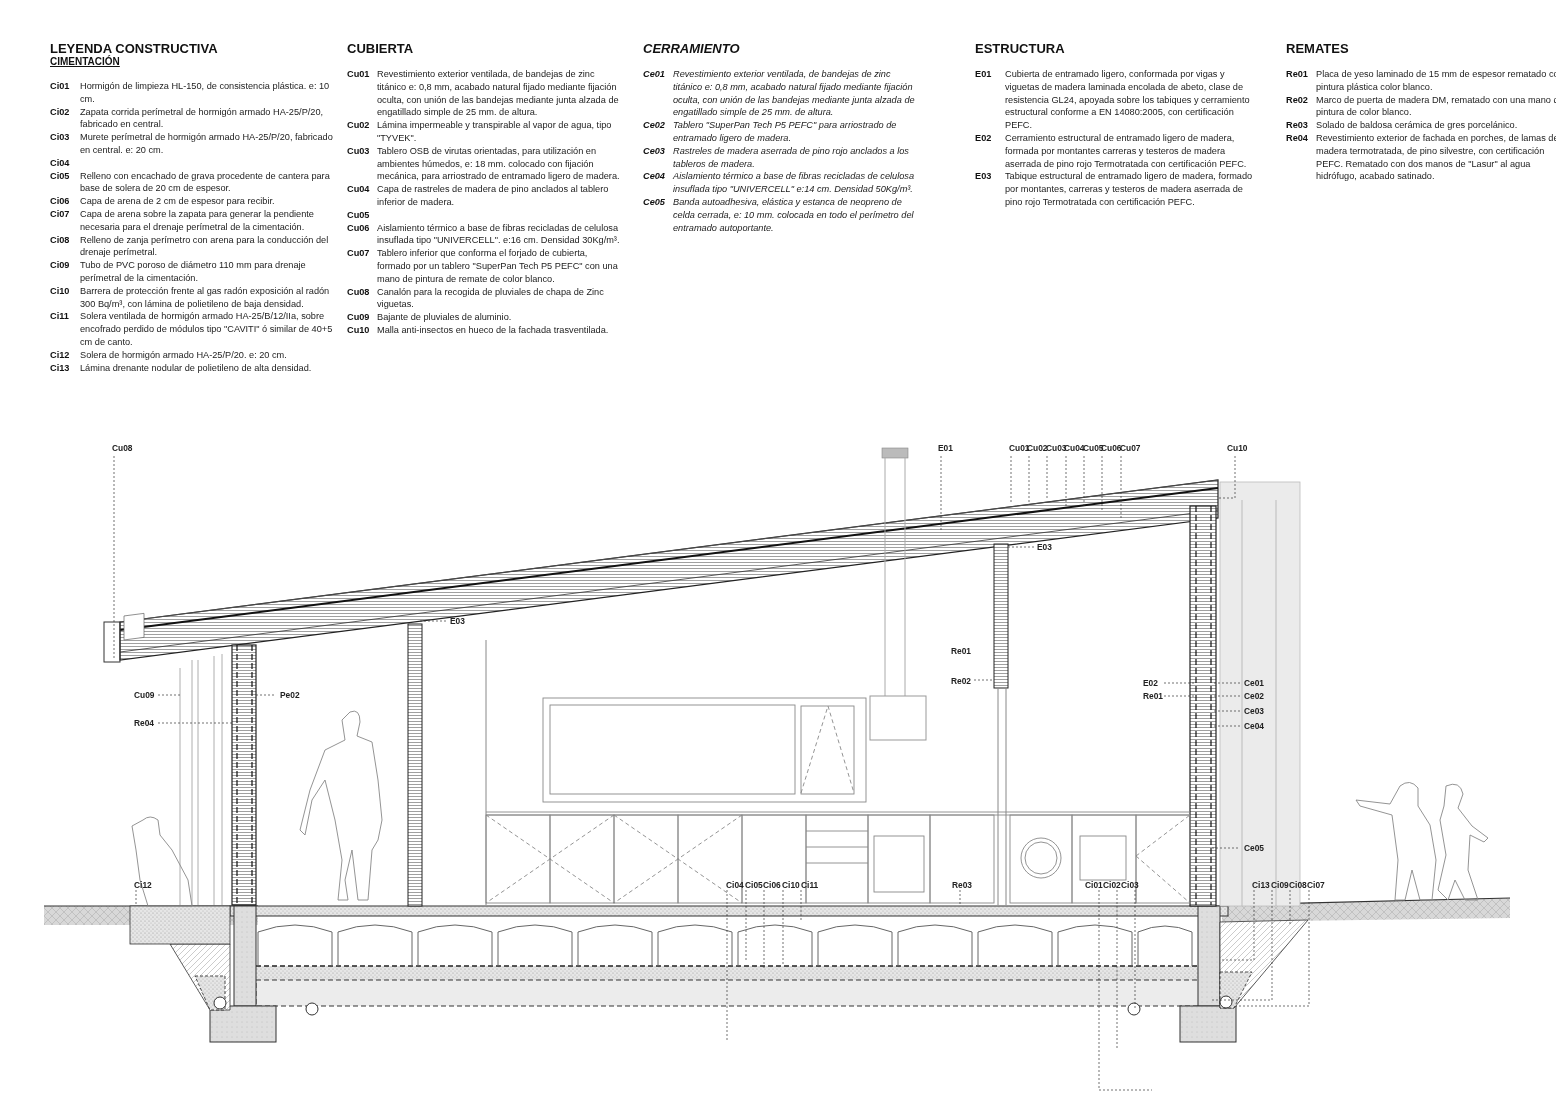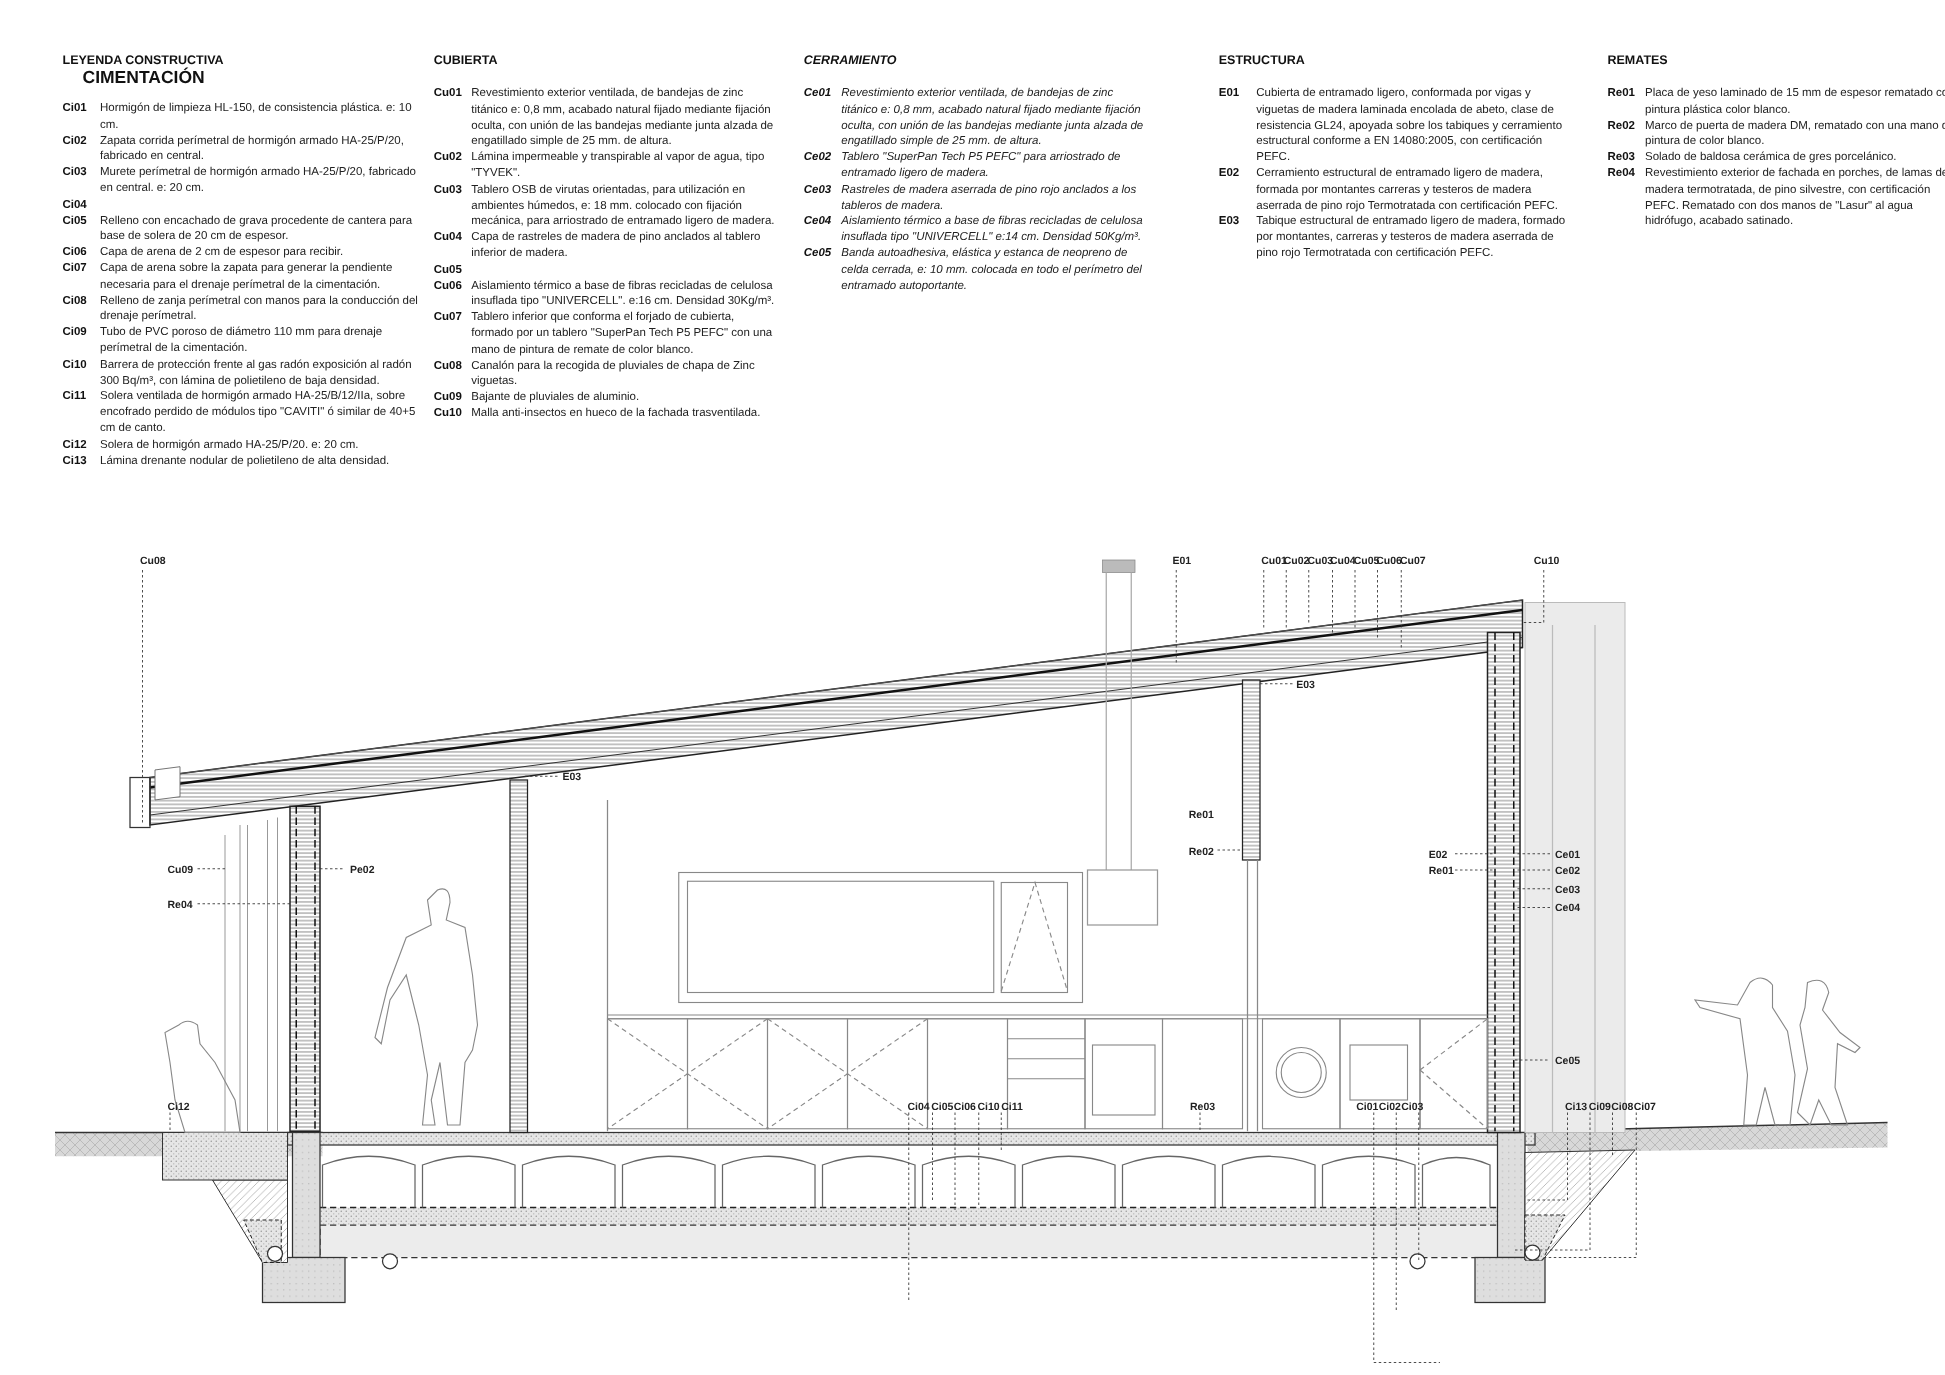--- a/index.html
+++ b/index.html
@@ -1,19 +1,19 @@
 <!DOCTYPE html>
 <html><head>
 <meta charset="utf-8">
 <style>
   html,body{margin:0;padding:0;background:#fff;}
   body{width:1556px;height:1100px;position:relative;overflow:hidden;font-family:"Liberation Sans",sans-serif;color:#111;}
   .legend{position:absolute;top:42px;font-size:9.2px;line-height:12.8px;}
-  .legend h2{margin:0;font-size:10px;font-weight:bold;line-height:13px;}
-  .legend h3{margin:0 0 12px 16px;font-size:14px;font-weight:bold;line-height:13px;}
+  .legend h2{margin:0;font-size:13px;font-weight:bold;line-height:13px;}
+  .legend h3{margin:0 0 12px 0;font-size:10px;font-weight:bold;line-height:13px;text-decoration:underline;}
   .legend .sp{height:13px;}
   .legend ul{list-style:none;margin:0;padding:0;}
   .legend li{display:flex;margin:0;}
   .legend li .code{flex:0 0 30px;font-weight:bold;}
   .legend li .txt{flex:1;color:#222;}
   #col-cim{left:50px;width:290px;}
   #col-cub{left:347px;width:275px;}
   #col-cer{left:643px;width:275px;font-style:italic;}
   #col-est{left:939px;width:280px;margin-left:36px;}
   #col-rem{left:1286px;width:285px;}
@@ -49,21 +49,21 @@
       <li>
         <span class="code">Ci06</span>
         <span class="txt">Capa de arena de 2 cm de espesor para recibir.</span>
       </li>
       <li>
         <span class="code">Ci07</span>
         <span class="txt">Capa de arena sobre la zapata para generar la pendiente necesaria para el drenaje perímetral de la cimentación.</span>
       </li>
       <li>
         <span class="code">Ci08</span>
-        <span class="txt">Relleno de zanja perímetral con manos para la conducción del drenaje perímetral.</span>
+        <span class="txt">Relleno de zanja perímetro con arena para la conducción del drenaje perímetral.</span>
       </li>
       <li>
         <span class="code">Ci09</span>
         <span class="txt">Tubo de PVC poroso de diámetro 110 mm para drenaje perímetral de la cimentación.</span>
       </li>
       <li>
         <span class="code">Ci10</span>
         <span class="txt">Barrera de protección frente al gas radón exposición al radón 300 Bq/m³, con lámina de polietileno de baja densidad.</span>
       </li>
       <li>

